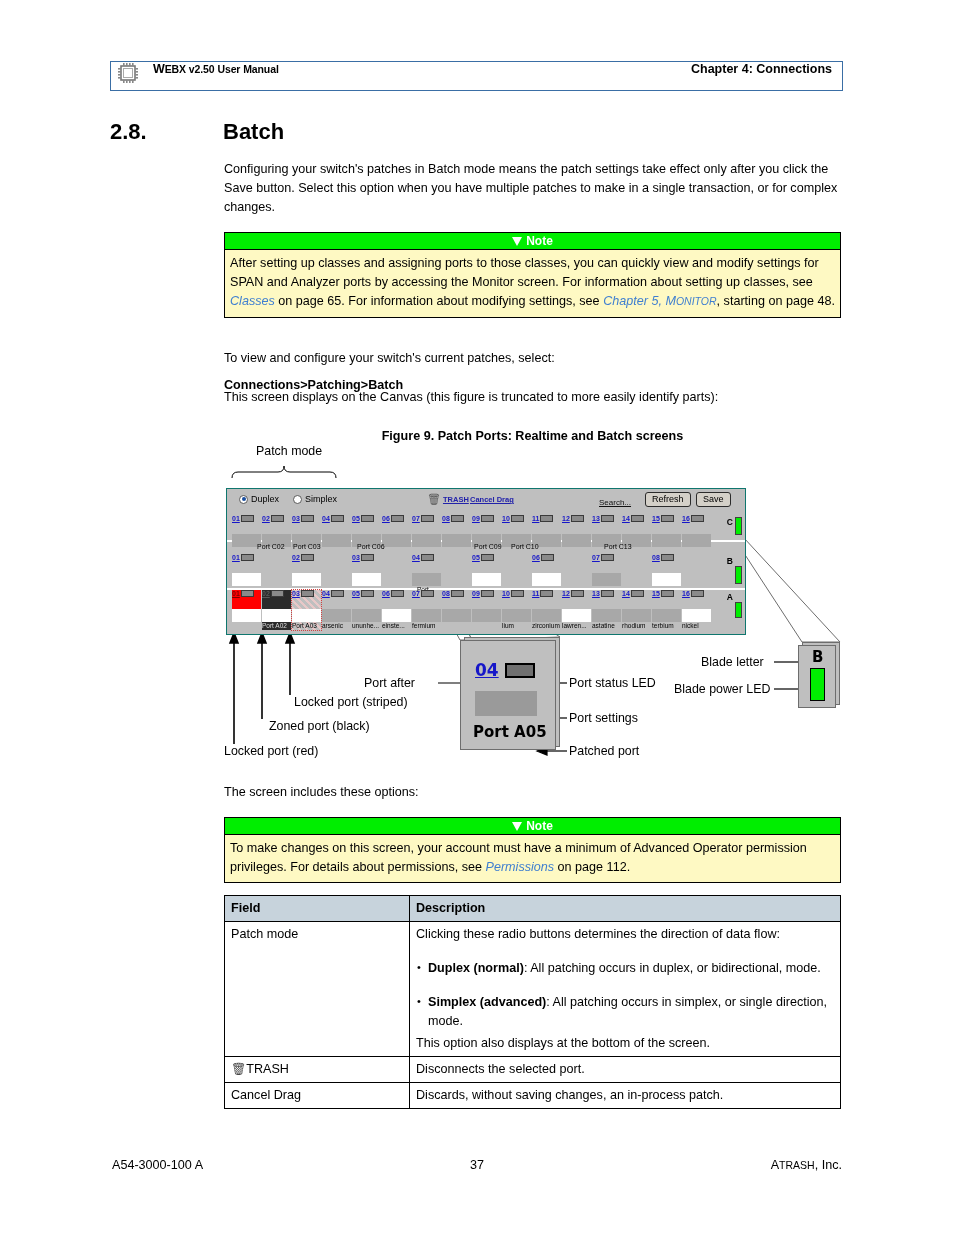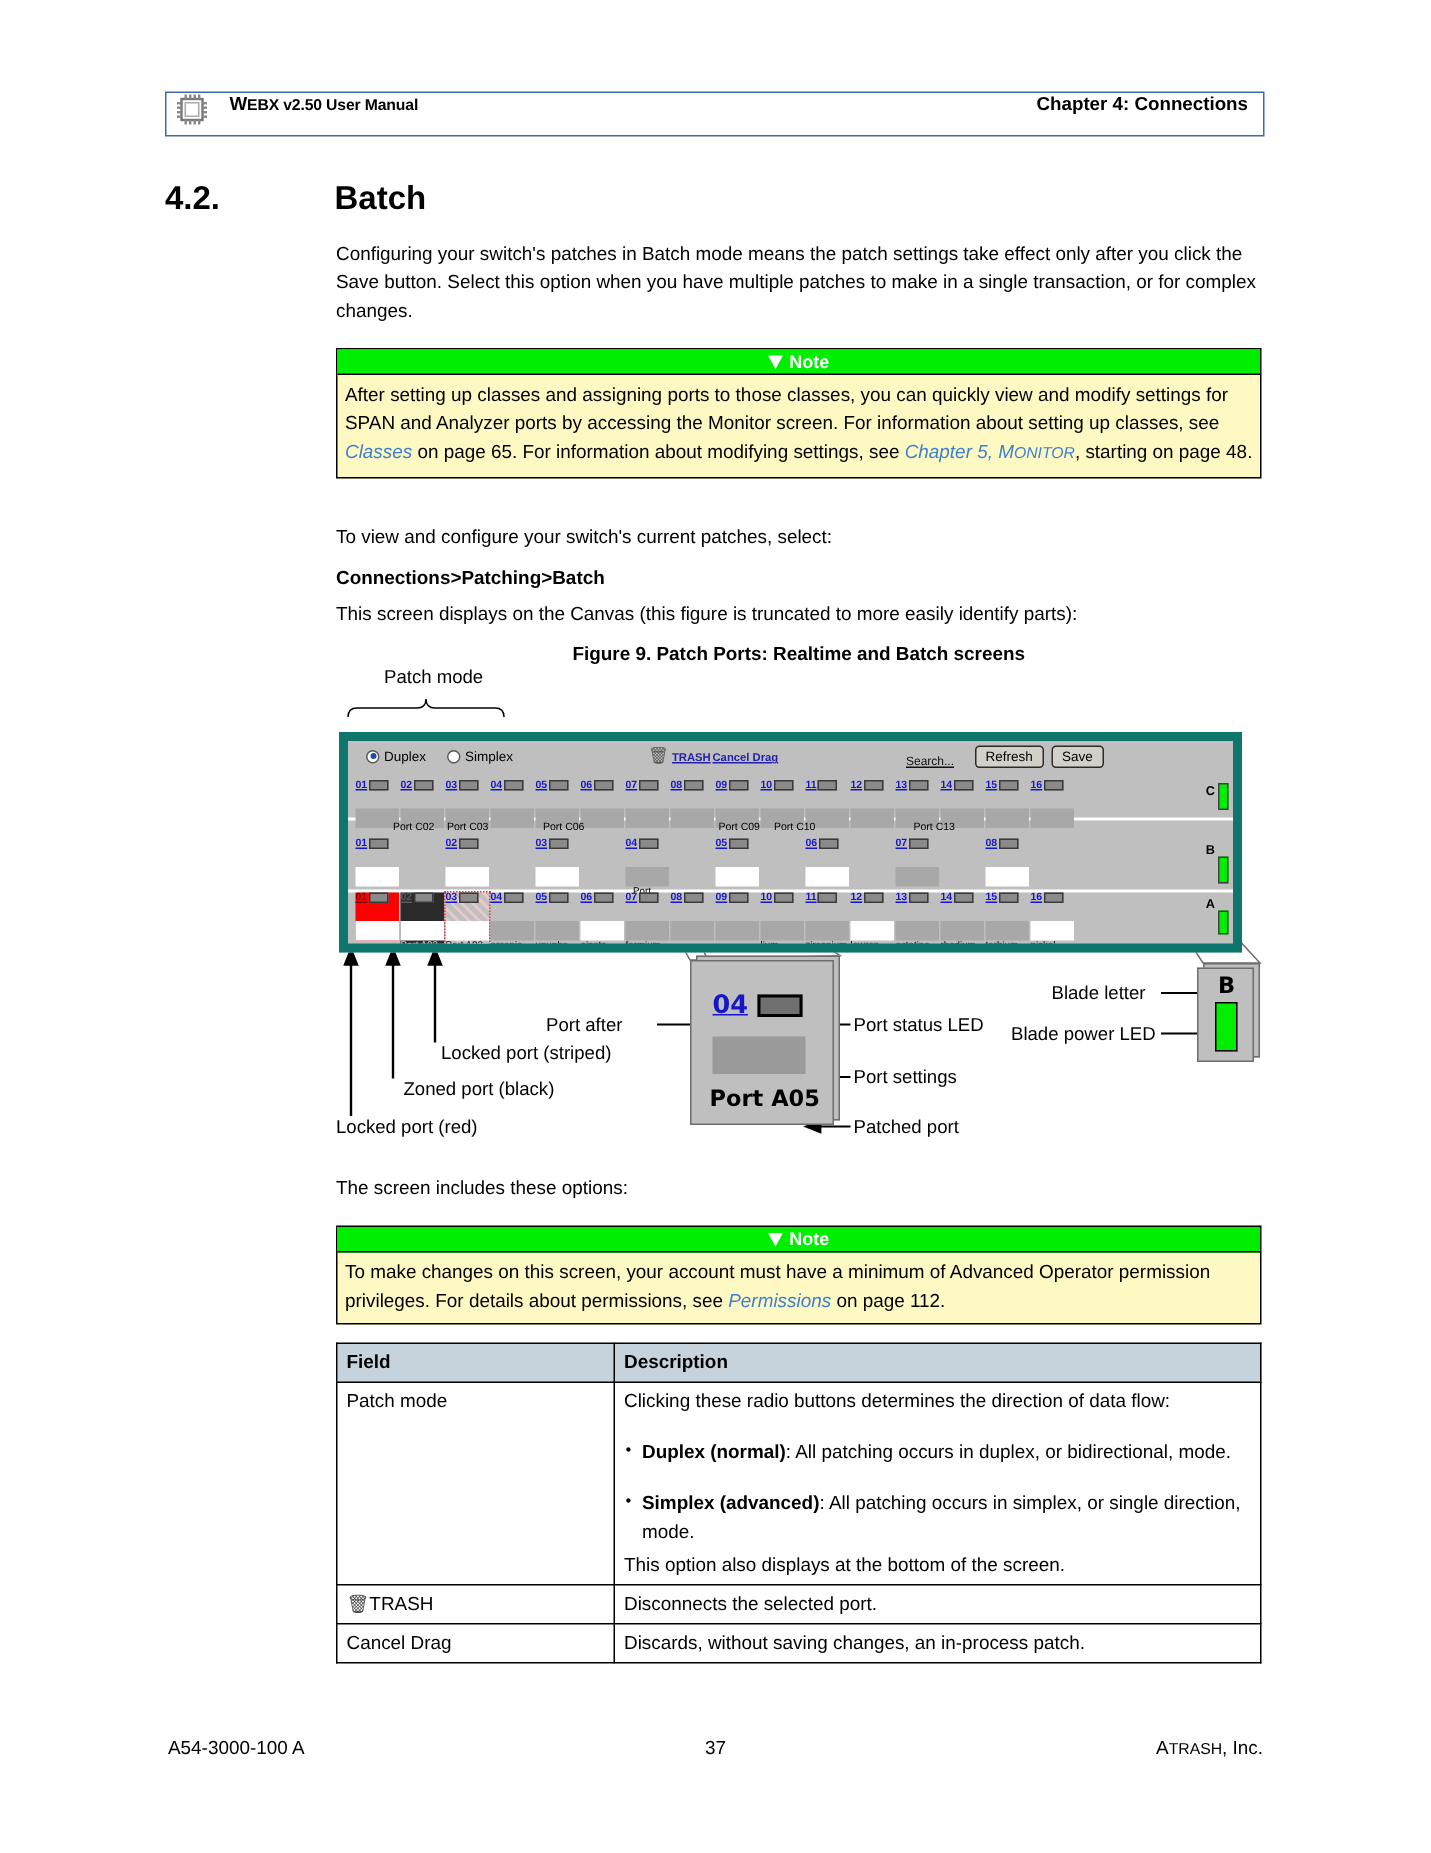--- a/index.html
+++ b/index.html
@@ -70,21 +70,21 @@
     position: absolute;
     left: 224px;
     width: 617px;
     font-size: 12.6px;
     line-height: 19px;
     text-align: left;
   }
   .p1 { top: 160px; }
   .p2 { top: 349px; }
   .p3 { top: 376px; font-weight: bold; }
-  .p4 { top: 400px; }
+  .p4 { top: 388px; }
   .p5 { top: 783px; }
 
   
   .notebox {
     position: absolute;
     left: 224px;
     width: 617px;
     border: 1px solid #000;
     box-sizing: border-box;
     background: #fef9c3;
@@ -139,24 +139,24 @@
     width: 620px;
     height: 330px;
   }
   .fig-svg { position: absolute; left: 0; top: 0; }
 
   
   .panel {
     position: absolute;
     left: 2px;
     top: 44px;
-    width: 602px;
+    width: 520px;
     height: 147px;
     background: #bfbfbf;
-    border: 6px solid #0f766e;
+    border: 1px solid #0f766e;
     box-sizing: border-box;
     overflow: hidden;
   }
   .panel-toolbar {
     position: relative;
     height: 26px;
   }
   .radio-grp { position: absolute; left: 12px; top: 5px; display: flex; align-items: center; }
   .radio {
     width: 9px; height: 9px; border-radius: 50%;
@@ -318,21 +318,21 @@
           <rect x="18" y="9" width="3" height="1.6"></rect>
         <rect x="18" y="12" width="3" height="1.6"></rect>
           <rect x="18" y="15" width="3" height="1.6"></rect>
       </g>
     </svg>
   </span>
   <span class="header-title"><span>W</span><span class="sc">EBX v2.50 User Manual</span></span>
   <span class="header-chapter">Chapter 4: Connections</span>
 </div>
 
-<div class="sec-num">4.2.</div>
+<div class="sec-num">2.8.</div>
 <div class="sec-title">Batch</div>
 
 <div class="para p1">Configuring your switch's patches in Batch mode means the patch settings take effect only after you click the Save button. Select this option when you have multiple patches to make in a single transaction, or for complex changes.</div>
 
 <div class="notebox note1">
   <div class="notebox-head">
     <span class="note-tri"></span><span>Note</span>
   </div>
   <div class="notebox-body">
     <span>After setting up classes and assigning ports to those classes, you can quickly view and modify settings for SPAN and Analyzer ports by accessing the Monitor screen. For information about setting up classes, see </span><span class="lnk">Classes</span><span> on page 65. For information about modifying settings, see </span><span class="lnk"><span>Chapter 5, M</span><span class="lnk-sc">ONITOR</span></span><span>, starting on page 48.</span>

